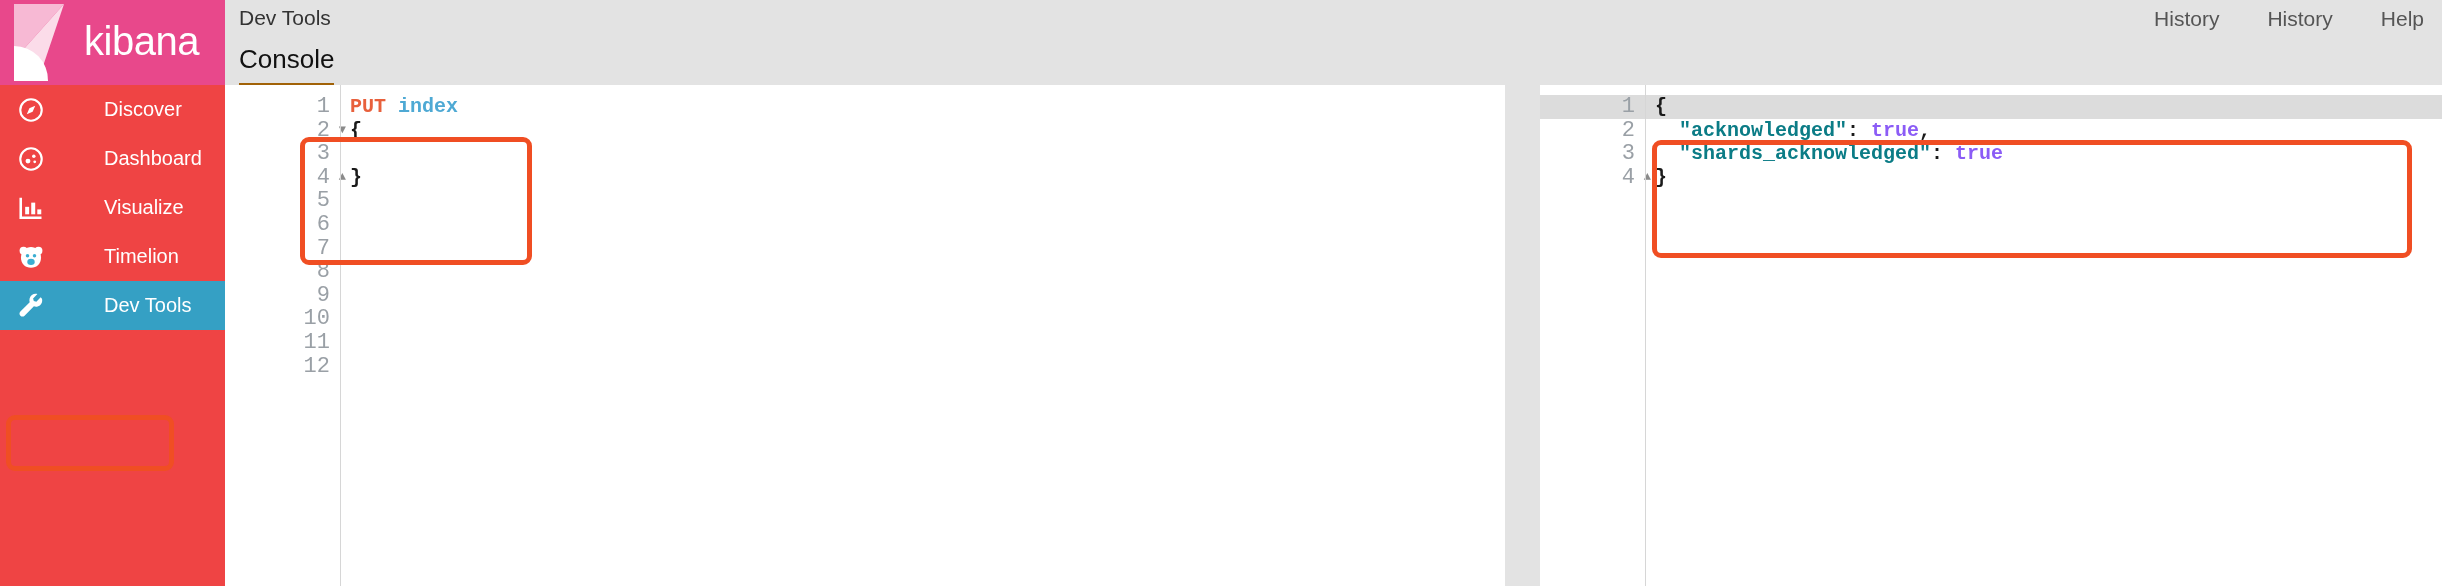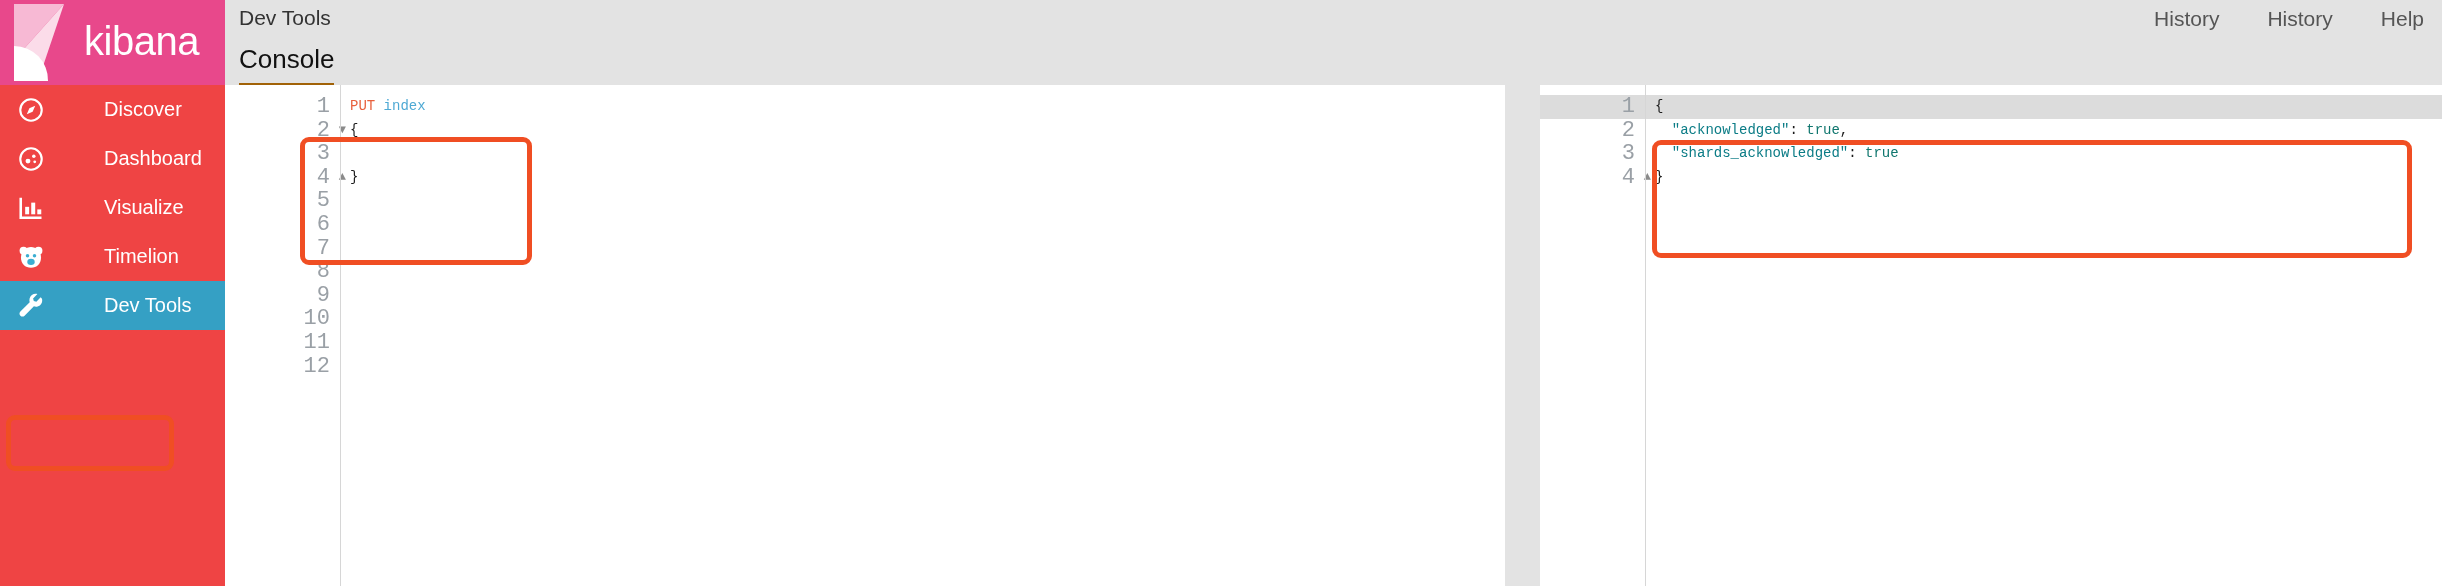--- a/index.html
+++ b/index.html
@@ -208,33 +208,34 @@
     padding-top: 10px;
     border-left: 1px solid #d6d6d6;
     min-width: 0;
     overflow: hidden;
   }
 
   .code-line {
     height: 23.6px;
     line-height: 23.6px;
     font-family: "Liberation Mono", monospace;
-    font-size: 14px;
+    font-size: 20px;
     color: #1a1a1a;
     white-space: pre;
     padding-left: 9px;
+    font-weight: bold;
   }
   .code-line.hl {
     background: #dcdcdc;
   }
 
   .tok-method { color: #e8603c; }
   .tok-url    { color: #4ea9d4; }
   .tok-key    { color: #0b7c86; }
-  .tok-bool   { color: #0f766e; }
+  .tok-bool   { color: #8b5cf6; }
   .tok-punct  { color: #1a1a1a; }
 
   
   .annot {
     position: absolute;
     border: 5px solid #f04e23;
     border-radius: 9px;
     pointer-events: none;
     z-index: 20;
     box-sizing: border-box;

